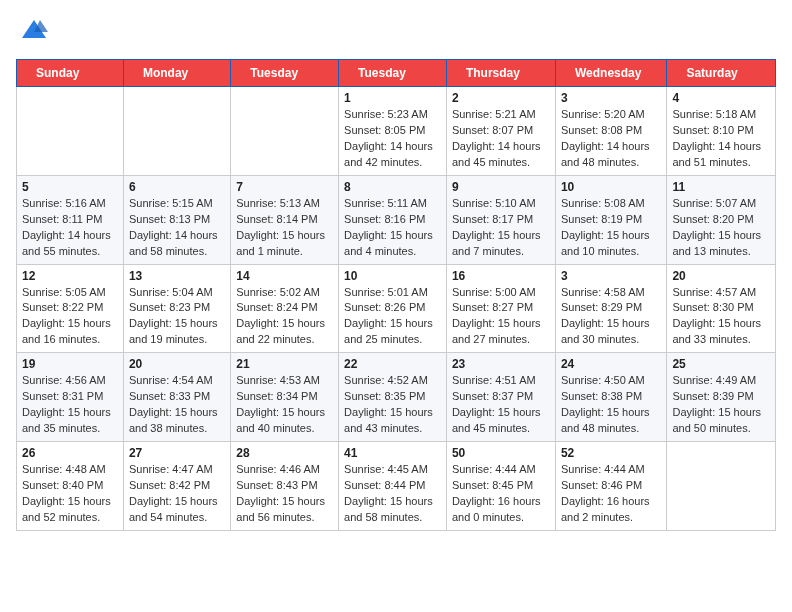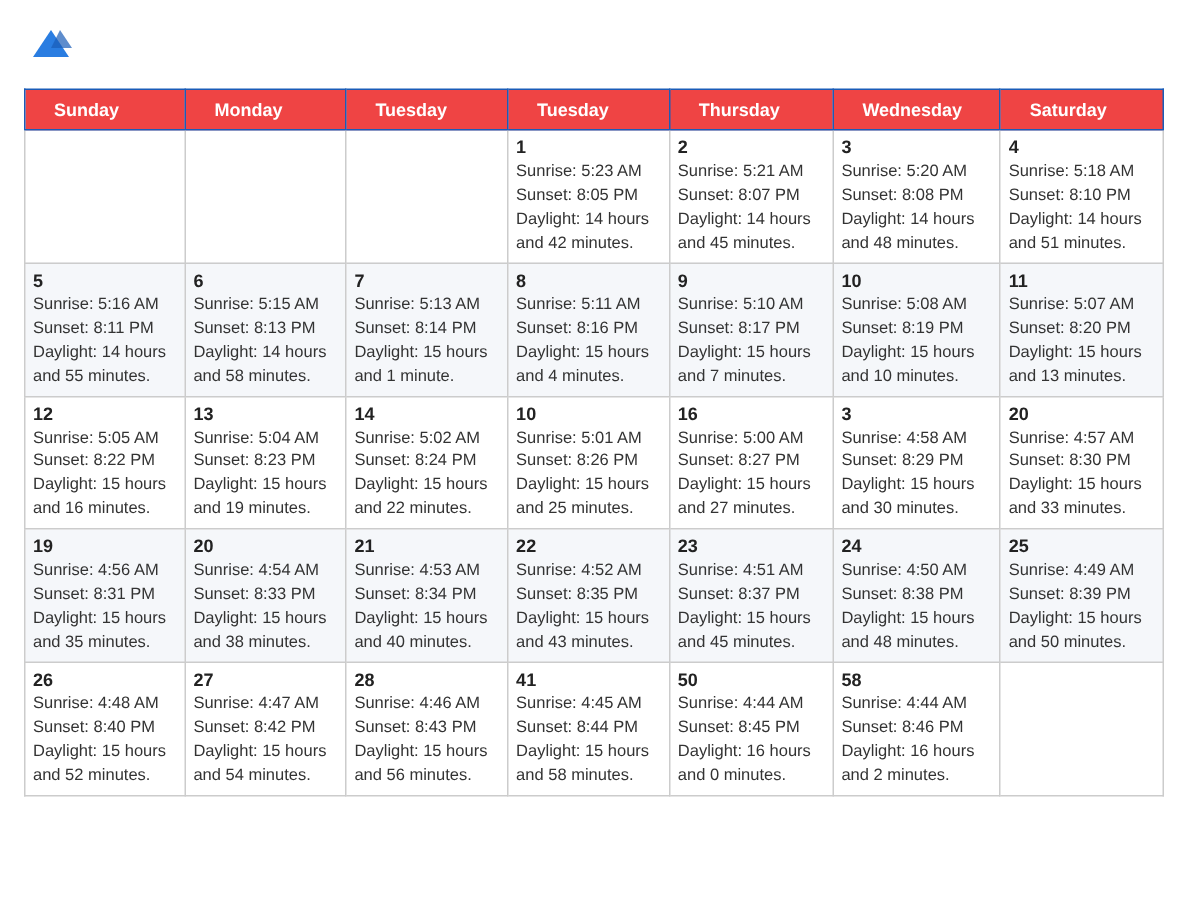--- a/index.html
+++ b/index.html
@@ -252,19 +252,19 @@
         </td>
         <td>
           <span class="day-number">41</span>
           <div class="day-info">Sunrise: 4:45 AM<br>Sunset: 8:44 PM<br>Daylight: 15 hours and 58 minutes.</div>
         </td>
         <td>
           <span class="day-number">50</span>
           <div class="day-info">Sunrise: 4:44 AM<br>Sunset: 8:45 PM<br>Daylight: 16 hours and 0 minutes.</div>
         </td>
         <td>
-          <span class="day-number">58</span>
+          <span class="day-number">52</span>
           <div class="day-info">Sunrise: 4:44 AM<br>Sunset: 8:46 PM<br>Daylight: 16 hours and 2 minutes.</div>
         </td>
         <td class="empty"></td>
       </tr>
     </tbody>
 </table>
 
 </body></html>

